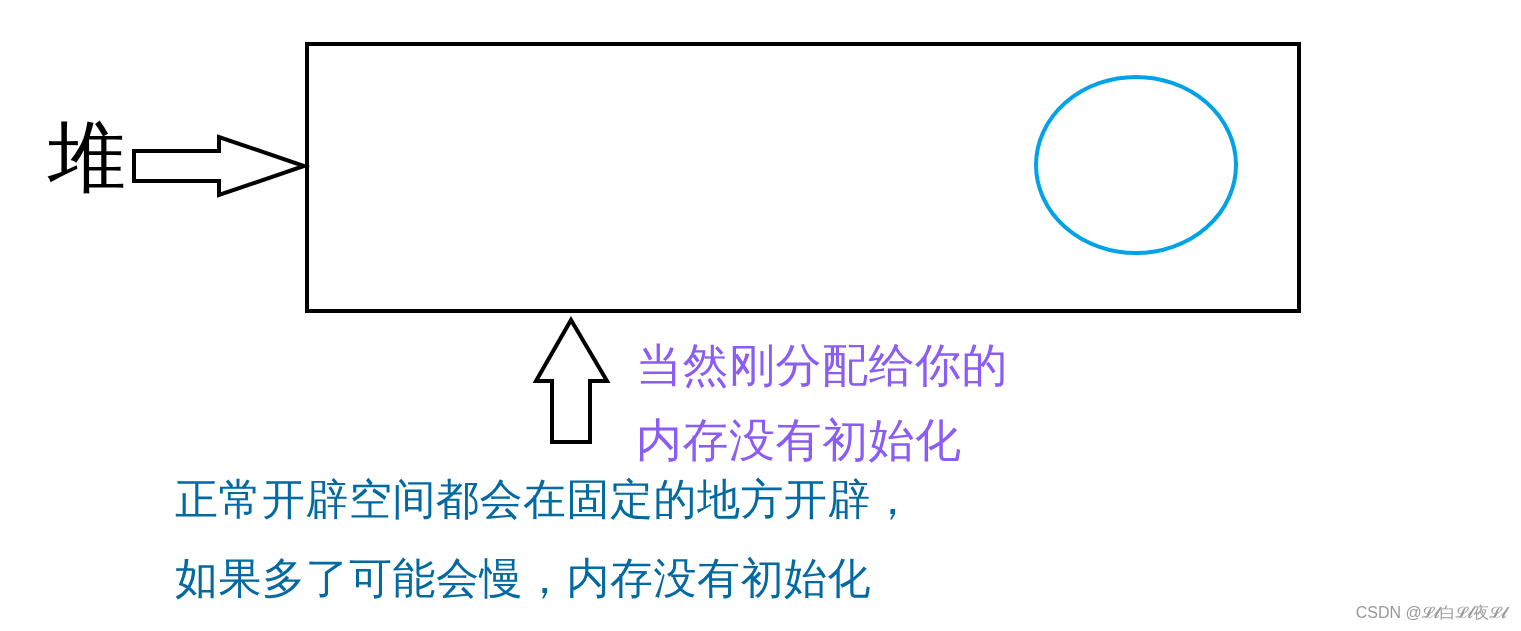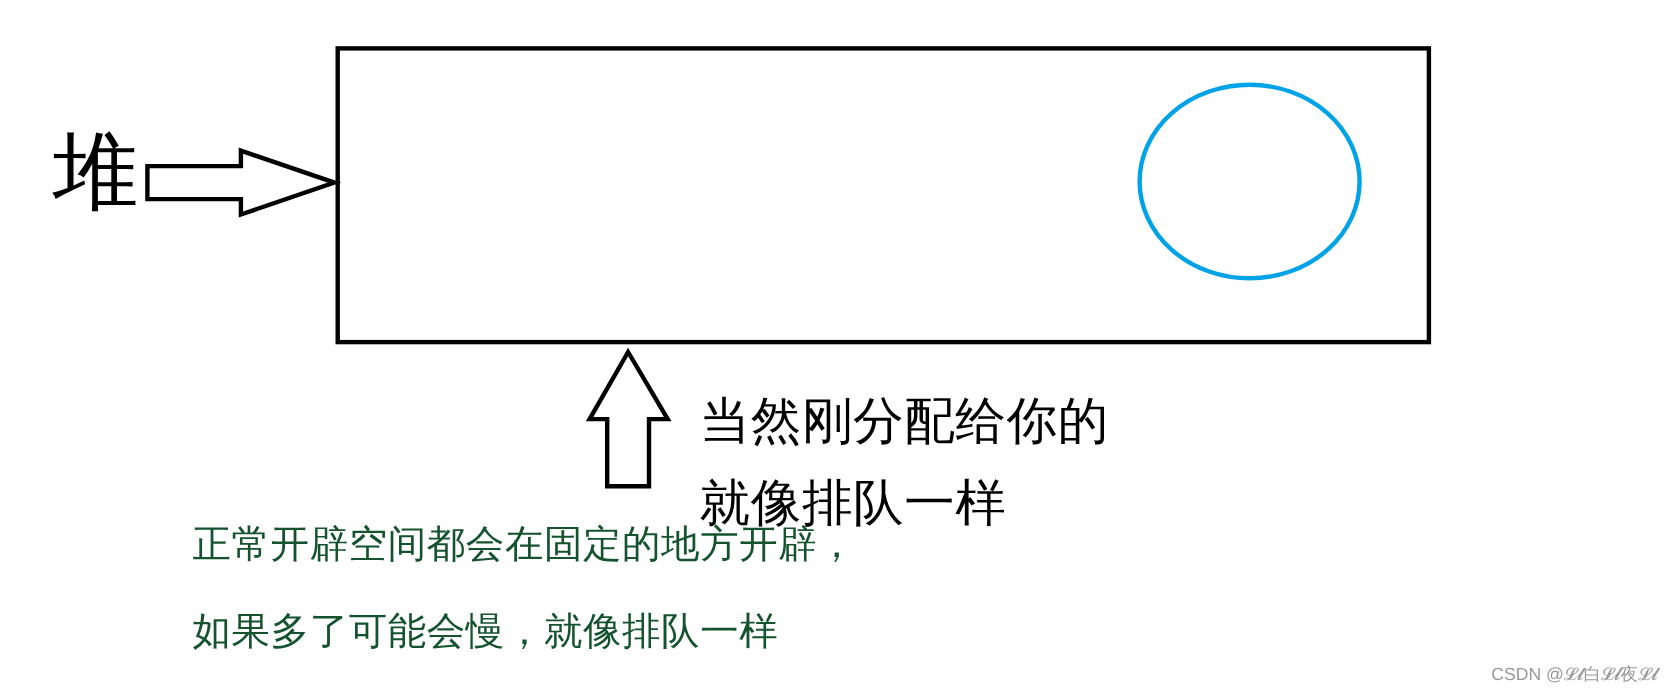--- a/index.html
+++ b/index.html
@@ -29,30 +29,29 @@
     }
     .heap-label {
       left: 48px;
       top: 118px;
       font-size: 78px;
       color: #000000;
     }
     .note-red {
       left: 636px;
       font-size: 46px;
-      color: #000000;
+      color: #8b5cf6;
       letter-spacing: 0.5px;
-      margin-top: 17px;
     }
     .note-red.l1 { top: 342px; }
     .note-red.l2 { top: 417px; }
     .note-black {
       left: 175px;
-      font-size: 35px;
-      color: #14532d;
+      font-size: 43px;
+      color: #0369a1;
       letter-spacing: 0.5px;
     }
     .note-black.l1 { top: 478px; }
     .note-black.l2 { top: 557px; }
     .watermark {
       position: absolute;
       right: 14px;
       top: 603px;
       font-size: 16px;
       color: #999999;
@@ -70,18 +69,18 @@
   <ellipse cx="1136" cy="165" rx="100" ry="88" fill="none" stroke="#00A2E8" stroke-width="4"></ellipse>
 
   <polygon points="134,151 219,151 219,137 304,166 219,195 219,181 134,181" fill="#ffffff" stroke="#000000" stroke-width="4" stroke-linejoin="miter"></polygon>
 
   <polygon points="571,320 607,381 590,381 590,442 552,442 552,381 536,381" fill="#ffffff" stroke="#000000" stroke-width="4" stroke-linejoin="miter"></polygon>
 </svg>
 
 <div class="label heap-label">堆</div>
 
 <div class="label note-red l1">当然刚分配给你的</div>
-<div class="label note-red l2">就像排队一样</div>
+<div class="label note-red l2">内存没有初始化</div>
 
 <div class="label note-black l1">正常开辟空间都会在固定的地方开辟，</div>
-<div class="label note-black l2">如果多了可能会慢，就像排队一样</div>
+<div class="label note-black l2">如果多了可能会慢，内存没有初始化</div>
 
 <div class="watermark">CSDN @𝓛𝓵白𝓛𝓵夜𝓛𝓵</div>
 
 </body></html>

